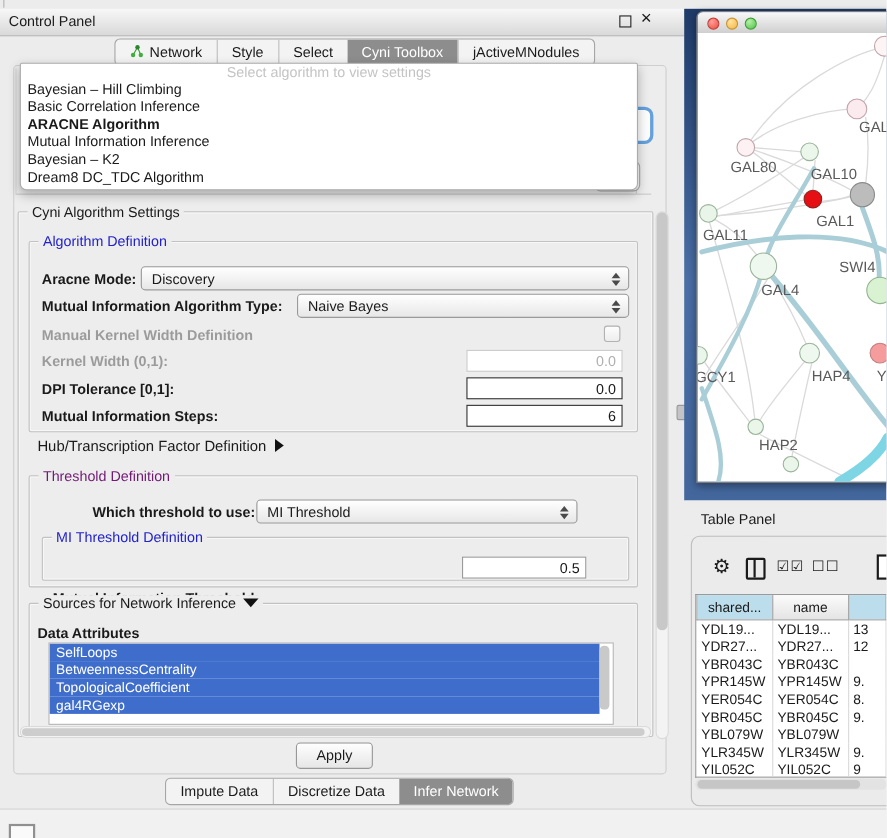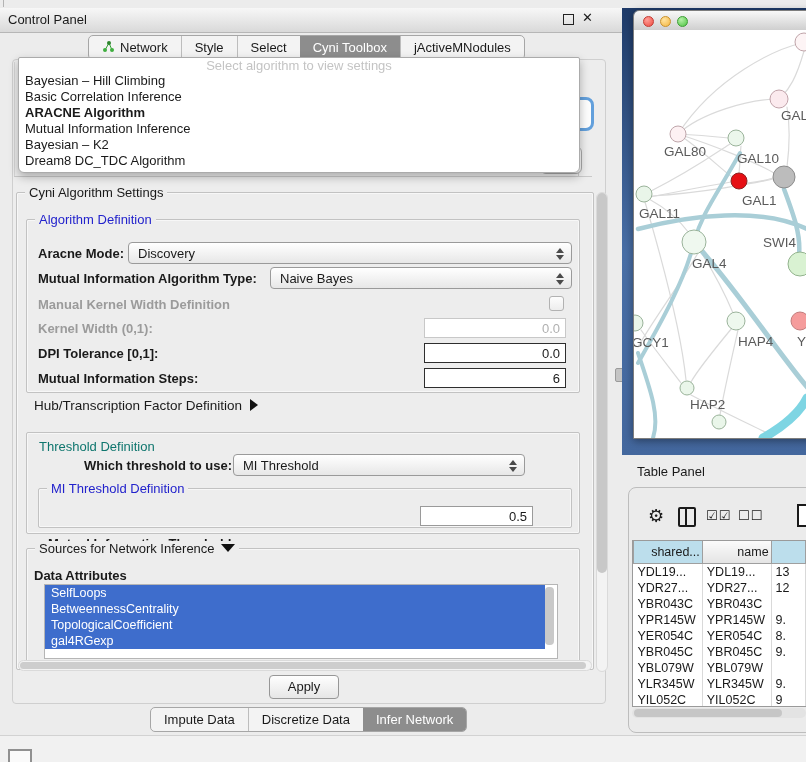--- a/index.html
+++ b/index.html
@@ -13,21 +13,21 @@
   .cp-title{left:8px;top:12px;font-size:13px;}
   .float-ico{left:563px;top:14px;width:9px;height:9px;border:1.5px solid #222;background:transparent;}
   .close-ico{left:582px;top:10px;font-size:13px;font-weight:bold;font-family:"DejaVu Sans",sans-serif;}
   .notch{left:3px;top:0;width:1px;height:7px;background:#b3b3b3;}
 
   .tabgroup{display:flex;align-items:stretch;height:23px;background:#f3f3f3;
     border:1px solid #a6a6a6;border-radius:5px;overflow:hidden;}
   .tab{display:flex;align-items:center;gap:5px;padding:0 13px;font-size:13px;border-left:1px solid #bdbdbd;cursor:default;}
   .tab:first-child{border-left:none;}
   .tab.sel{background:#8d8d8d;color:#fff;border-left:none;}
-  .toptabs{left:88px;top:35px;justify-content:center;}
+  .toptabs{left:104px;top:35px;justify-content:center;}
   .bottabs{left:150px;top:707px;}
 
   .content-box{left:12px;top:59px;width:592px;height:643px;background:#ededed;
     border:1px solid #cfcfcf;border-radius:4px;}
 
   
   .rem-vline{left:578px;top:62px;width:1px;height:114px;background:#c9c9c9;z-index:5;}
   .rem-lline{left:14px;top:62px;width:1px;height:114px;background:#d6d6d6;z-index:5;}
   .rem-hline{left:14px;top:176px;width:578px;height:1px;background:#cicic1;background:#c9c9c9;z-index:5;}
   .rem-focus{left:570px;top:97px;width:18px;height:28px;border:3px solid #63a0dc;border-radius:8px;background:#fdfdfd;z-index:5;}
@@ -38,21 +38,21 @@
     border-radius:2px 2px 6px 6px;box-shadow:0 4px 10px rgba(0,0,0,.28);z-index:30;padding-bottom:3px;}
   .dd-hint{height:15px;line-height:15px;text-align:center;color:#c4c4c4;font-size:13px;}
   .dd-item{height:16px;line-height:16px;padding-left:6px;font-size:13px;white-space:nowrap;}
   .dd-item.sel{font-weight:bold;}
 
   
   .fgroup{position:absolute;border:1px solid #c2c2c2;border-radius:2px;
     box-shadow:inset 0 0 0 1px rgba(255,255,255,.55);}
   .ftitle{position:absolute;top:-8px;left:8px;background:#ededed;padding:0 4px;font-size:13px;white-space:nowrap;}
   .t-blue{color:#2222cc;}
-  .t-green{color:#0f766e;margin-top:14px;}
+  .t-green{color:#701a75;}
 
   .lbl{position:absolute;font-size:13px;font-weight:bold;white-space:nowrap;}
   .lbl.dis{color:#9b9b9b;}
 
   .combo{position:absolute;height:22px;border:1px solid #9a9a9a;border-radius:4px;
     background:linear-gradient(#ffffff,#e7e7e7);font-size:13px;line-height:22px;padding-left:9px;box-sizing:border-box;}
   .spin{position:absolute;right:7px;top:4px;width:8px;height:14px;}
   .spin:before,.spin:after{content:"";position:absolute;left:0;border-left:4px solid transparent;border-right:4px solid transparent;}
   .spin:before{top:1px;border-bottom:5px solid #4a4a4a;}
   .spin:after{bottom:1px;border-top:5px solid #4a4a4a;}
@@ -110,21 +110,21 @@
   .tp-gear{left:648px;top:505px;font-size:18px;font-family:"DejaVu Sans",sans-serif;line-height:22px;}
   .tp-col-ico{left:678px;top:507px;width:14px;height:16px;border:2px solid #1a1a1a;border-radius:2px;}
   .tp-col-ico div{position:absolute;left:5px;top:0;width:2px;height:100%;background:#1a1a1a;}
   .tp-checks{left:706px;top:508px;font-size:13px;font-family:"DejaVu Sans",sans-serif;letter-spacing:1px;}
   .tp-unchecks{left:738px;top:508px;font-size:13px;font-family:"DejaVu Sans",sans-serif;letter-spacing:1px;}
   .tp-doc-ico{left:797px;top:504px;width:14px;height:19px;border:2px solid #1a1a1a;background:#fff;}
 
   .tp-tablebox{left:632px;top:540px;width:174px;height:167px;background:#fff;border:1px solid #9a9a9a;
     border-right:none;overflow:hidden;box-sizing:border-box;}
   table.gtable{border-collapse:collapse;table-layout:fixed;font-size:12.5px;}
-  .gtable th{height:22px;font-weight:normal;text-align:right;border:1px solid #9f9f9f;border-top:none;padding:0 2px;
+  .gtable th{height:22px;font-weight:normal;text-align:center;border:1px solid #9f9f9f;border-top:none;padding:0 2px;
     overflow:hidden;white-space:nowrap;}
   .gtable th.hdr-blue{background:#bcdeec;}
   .gtable th.hdr-gray{background:linear-gradient(#fbfbfb,#e4e4e4);}
   .gtable td{height:16px;border-right:1px solid #d9d9d9;padding:0 4px;white-space:nowrap;overflow:hidden;}
   .tp-htrack{left:632px;top:708px;width:174px;height:10px;background:#e3e3e3;border-radius:5px;}
   .tp-hthumb{left:634px;top:709px;width:148px;height:8px;background:#c6c6c6;border-radius:4px;}
 </style>
 </head>
 <body>
 

